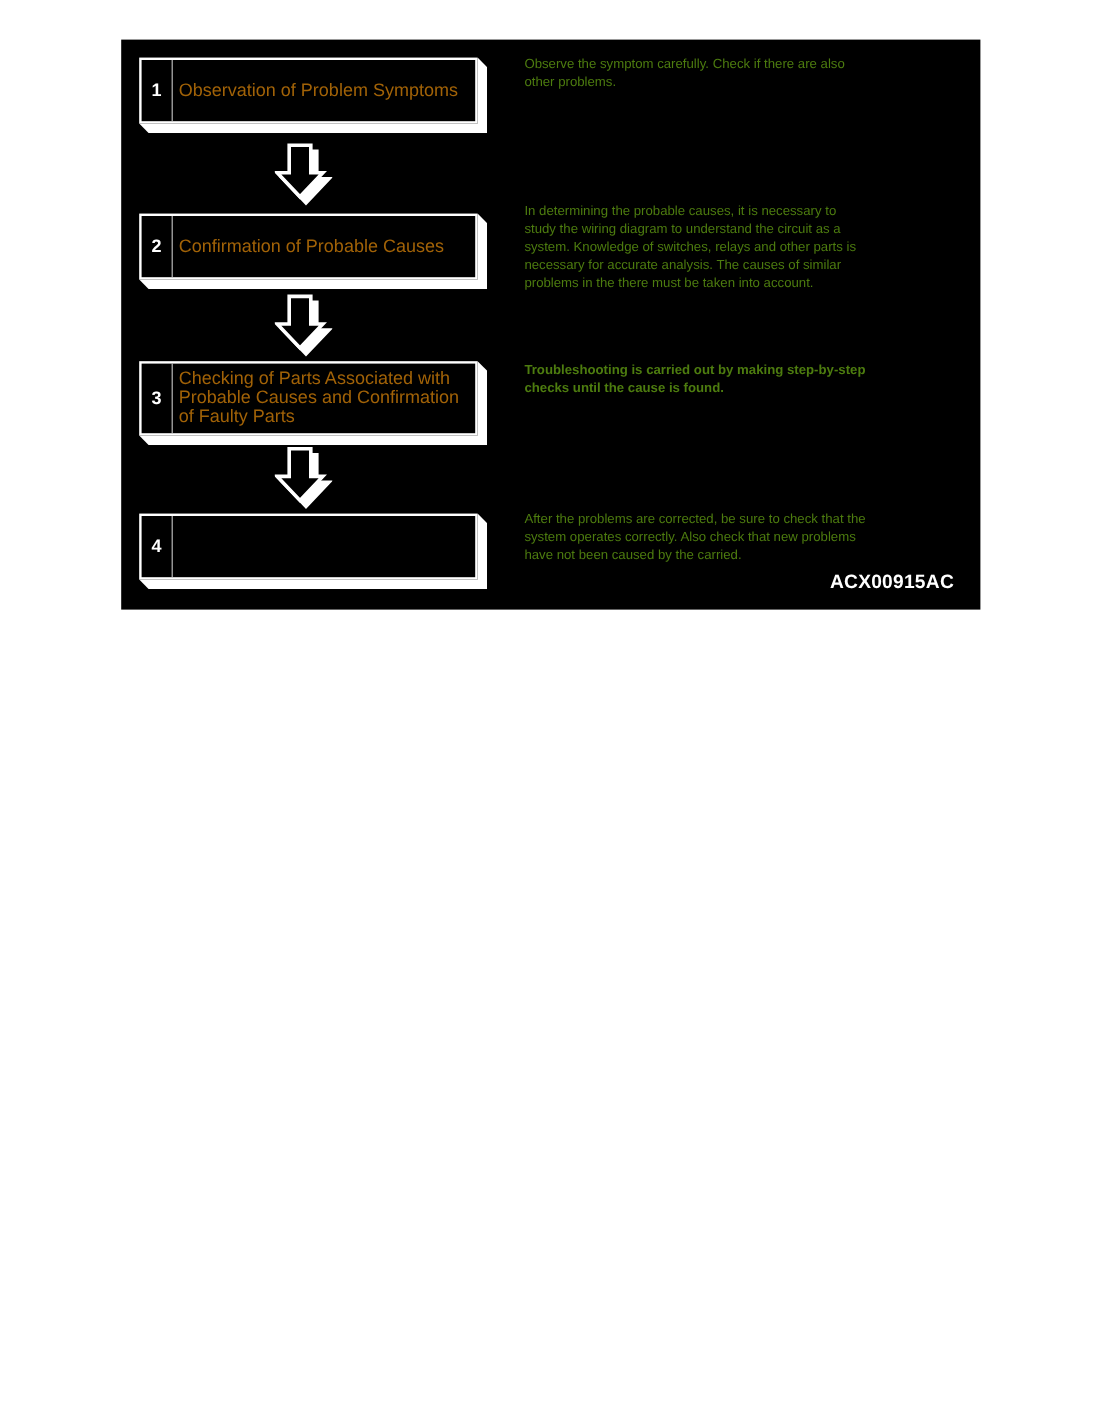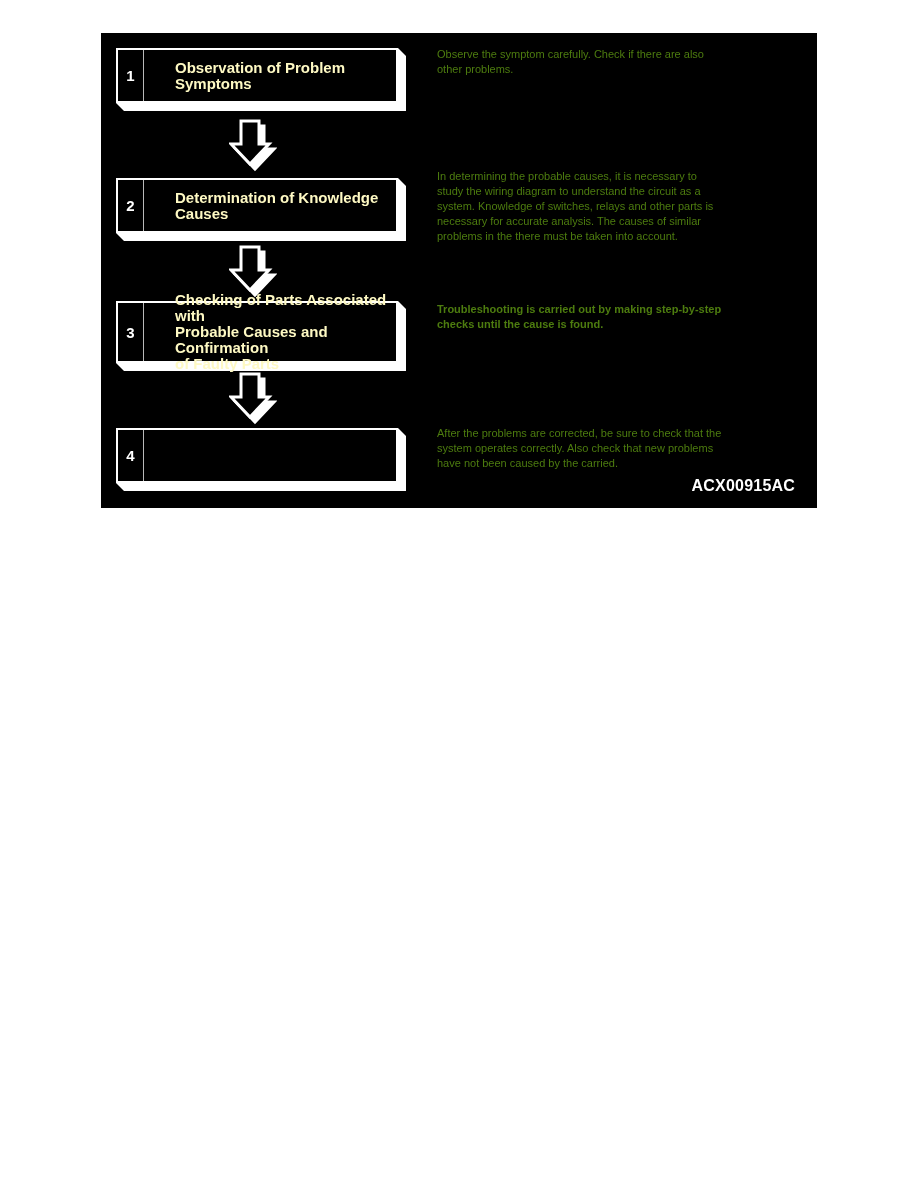--- a/index.html
+++ b/index.html
@@ -57,26 +57,25 @@
     font-weight: bold;
     font-size: 15px;
     color: #ffffff;
   }
   .titlecell {
     flex: 1;
     display: flex;
     align-items: center;
     padding-left: 5px;
     padding-right: 2px;
-    font-weight: bold;
+    font-weight: normal;
     font-size: 15px;
     line-height: 16px;
-    color: #fef9c3;
+    color: #a16207;
     white-space: pre-line;
-    margin-left: 26px;
   }
   #box1 { top: 15px;  height: 55px; }
   #box2 { top: 145px; height: 55px; }
   #box3 { top: 268px; height: 62px; }
   #box4 { top: 395px; height: 55px; }
 
   
   .desc {
     position: absolute;
     left: 324px;
@@ -130,21 +129,21 @@
 
   <svg class="arrow" id="arrow1" viewBox="0 0 48 53">
     <polygon points="17,7 35,7 35,30 45,30 26,50 7,30 17,30" fill="#ffffff" stroke="#ffffff" stroke-width="3" stroke-linejoin="miter"></polygon>
     <polygon points="12,2 30,2 30,25 40,25 21,45 2,25 12,25" fill="#000000" stroke="#ffffff" stroke-width="3" stroke-linejoin="miter"></polygon>
   </svg>
 
   <div class="stepwrap" id="box2">
     <div class="shadow"></div>
     <div class="box">
       <div class="numcell">2</div>
-      <div class="titlecell">Determination of Knowledge Causes</div>
+      <div class="titlecell">Confirmation of Probable Causes</div>
     </div>
   </div>
   <div class="desc" id="desc2">In determining the probable causes, it is necessary to
 study the wiring diagram to understand the circuit as a
 system. Knowledge of switches, relays and other parts is
 necessary for accurate analysis. The causes of similar
 problems in the there must be taken into account.</div>
 
   <svg class="arrow" id="arrow2" viewBox="0 0 48 53">
     <polygon points="17,7 35,7 35,30 45,30 26,50 7,30 17,30" fill="#ffffff" stroke="#ffffff" stroke-width="3" stroke-linejoin="miter"></polygon>

